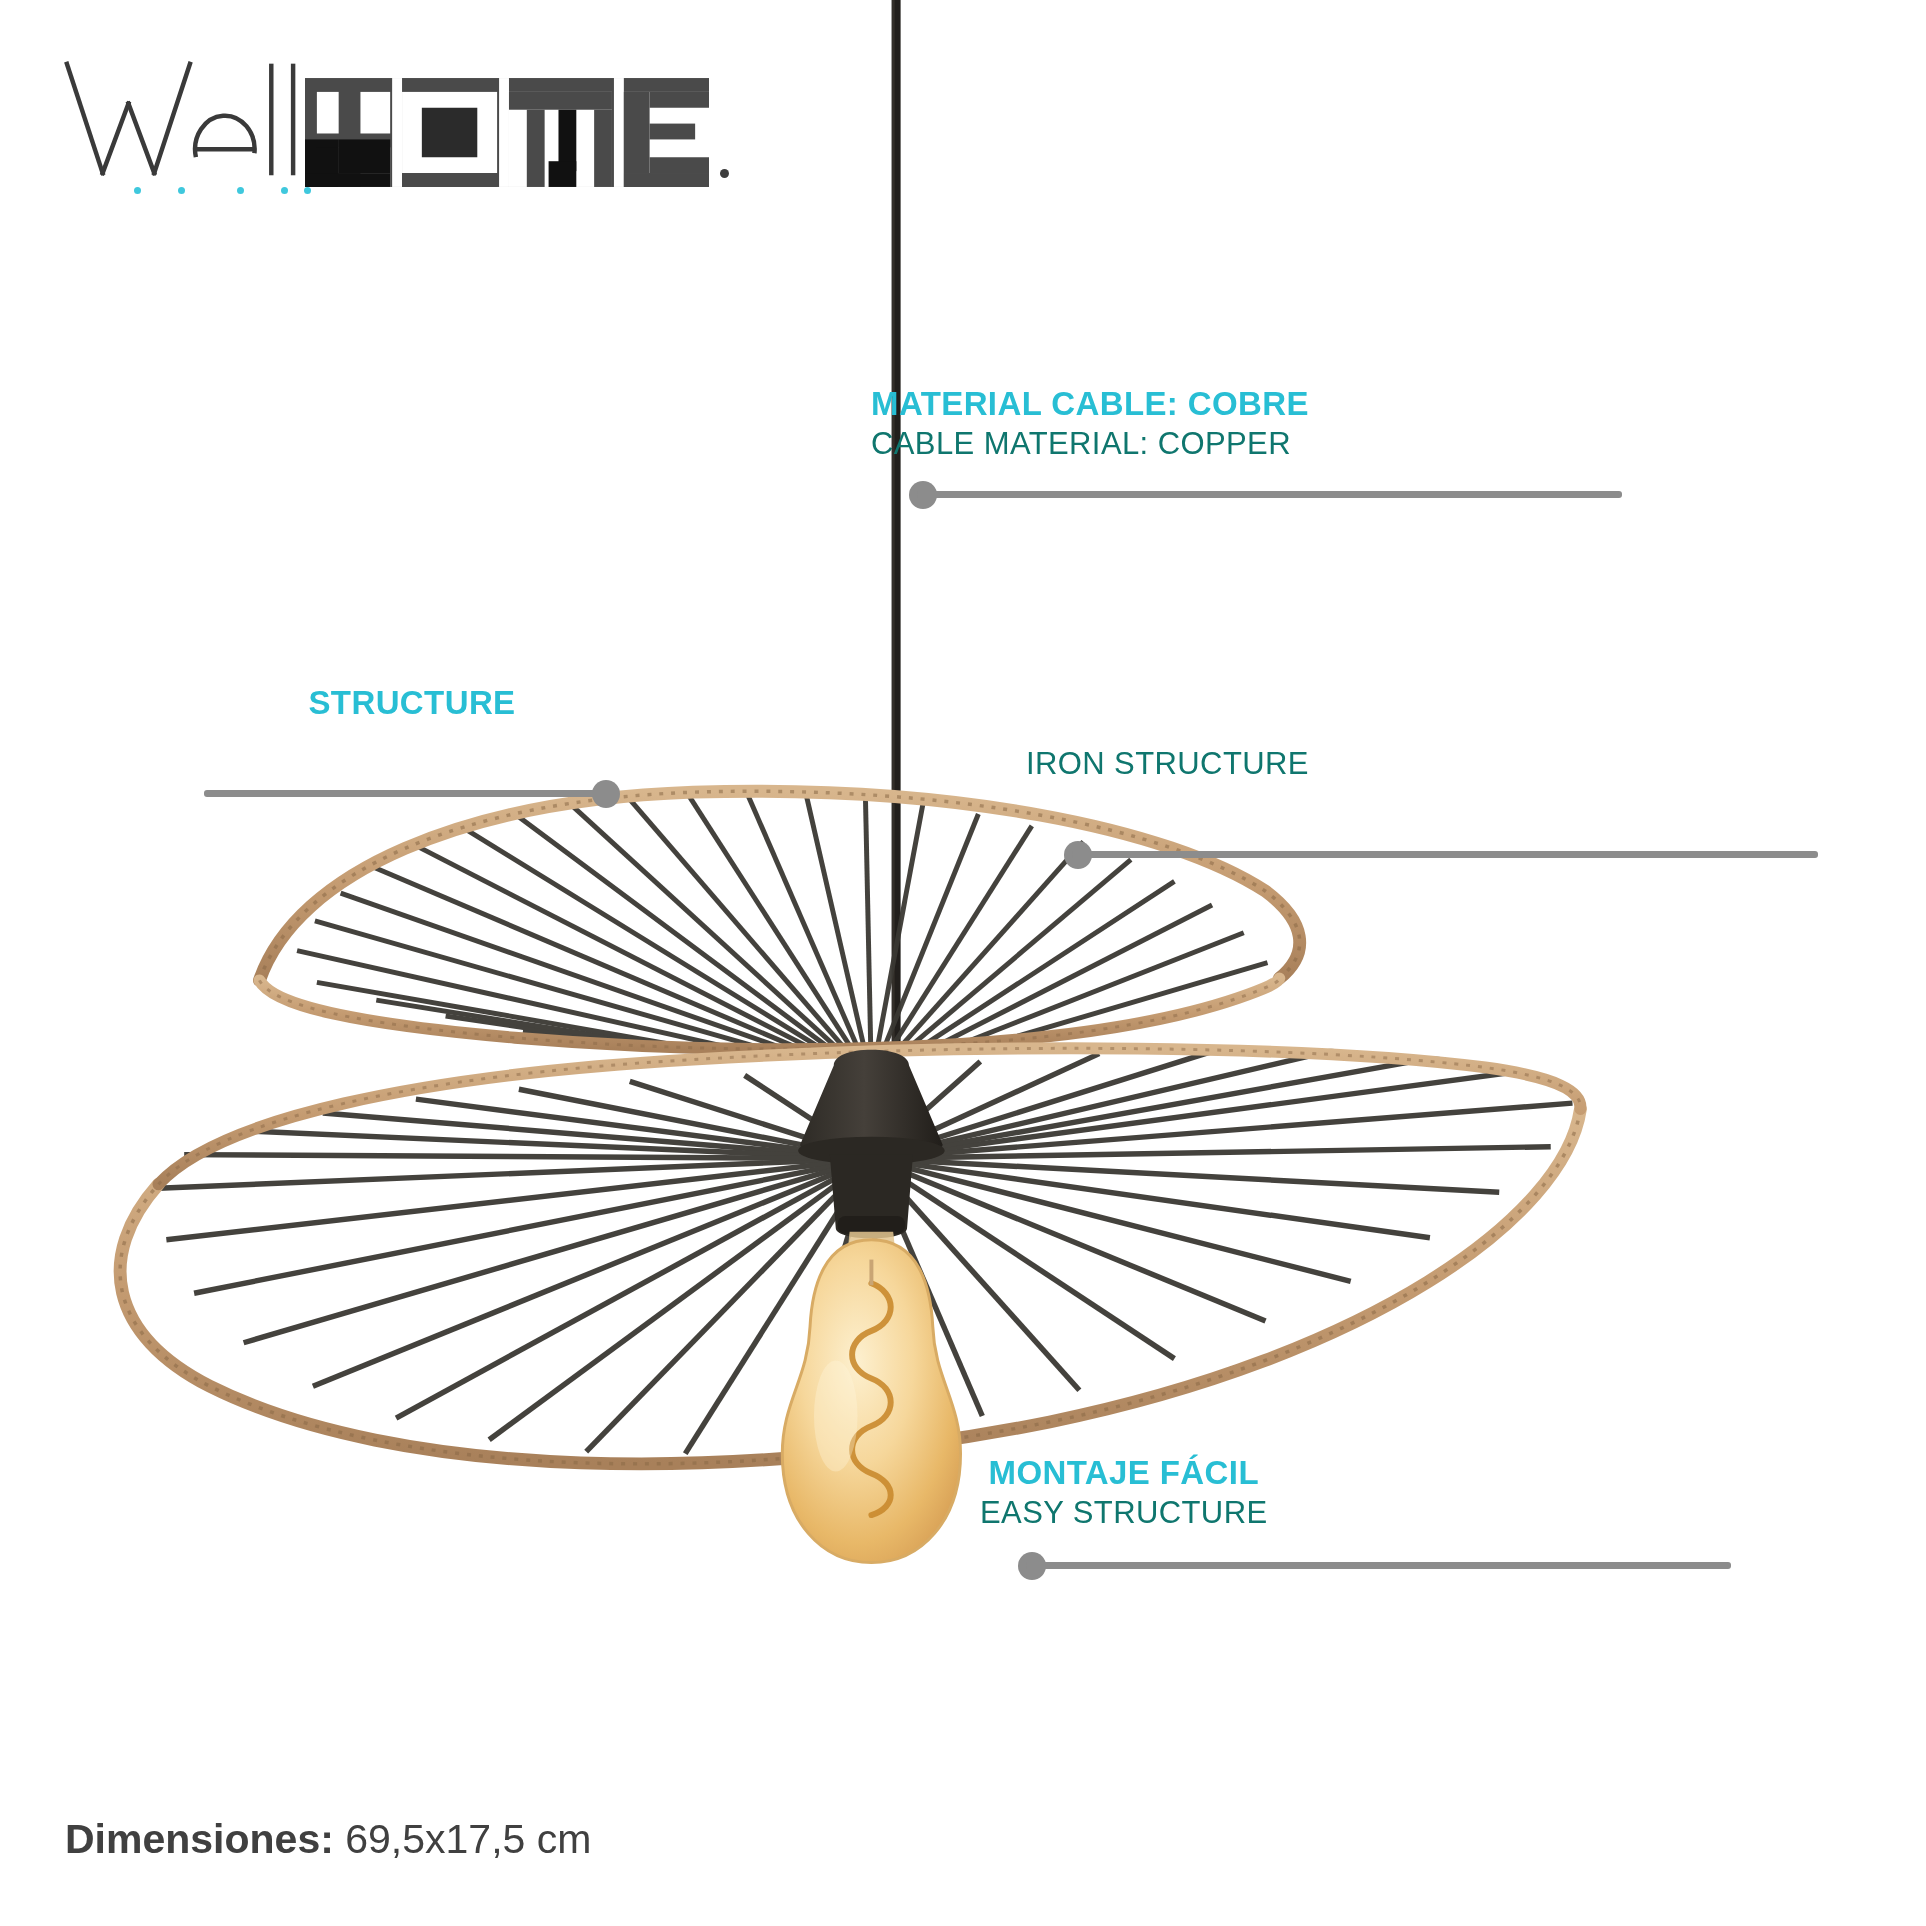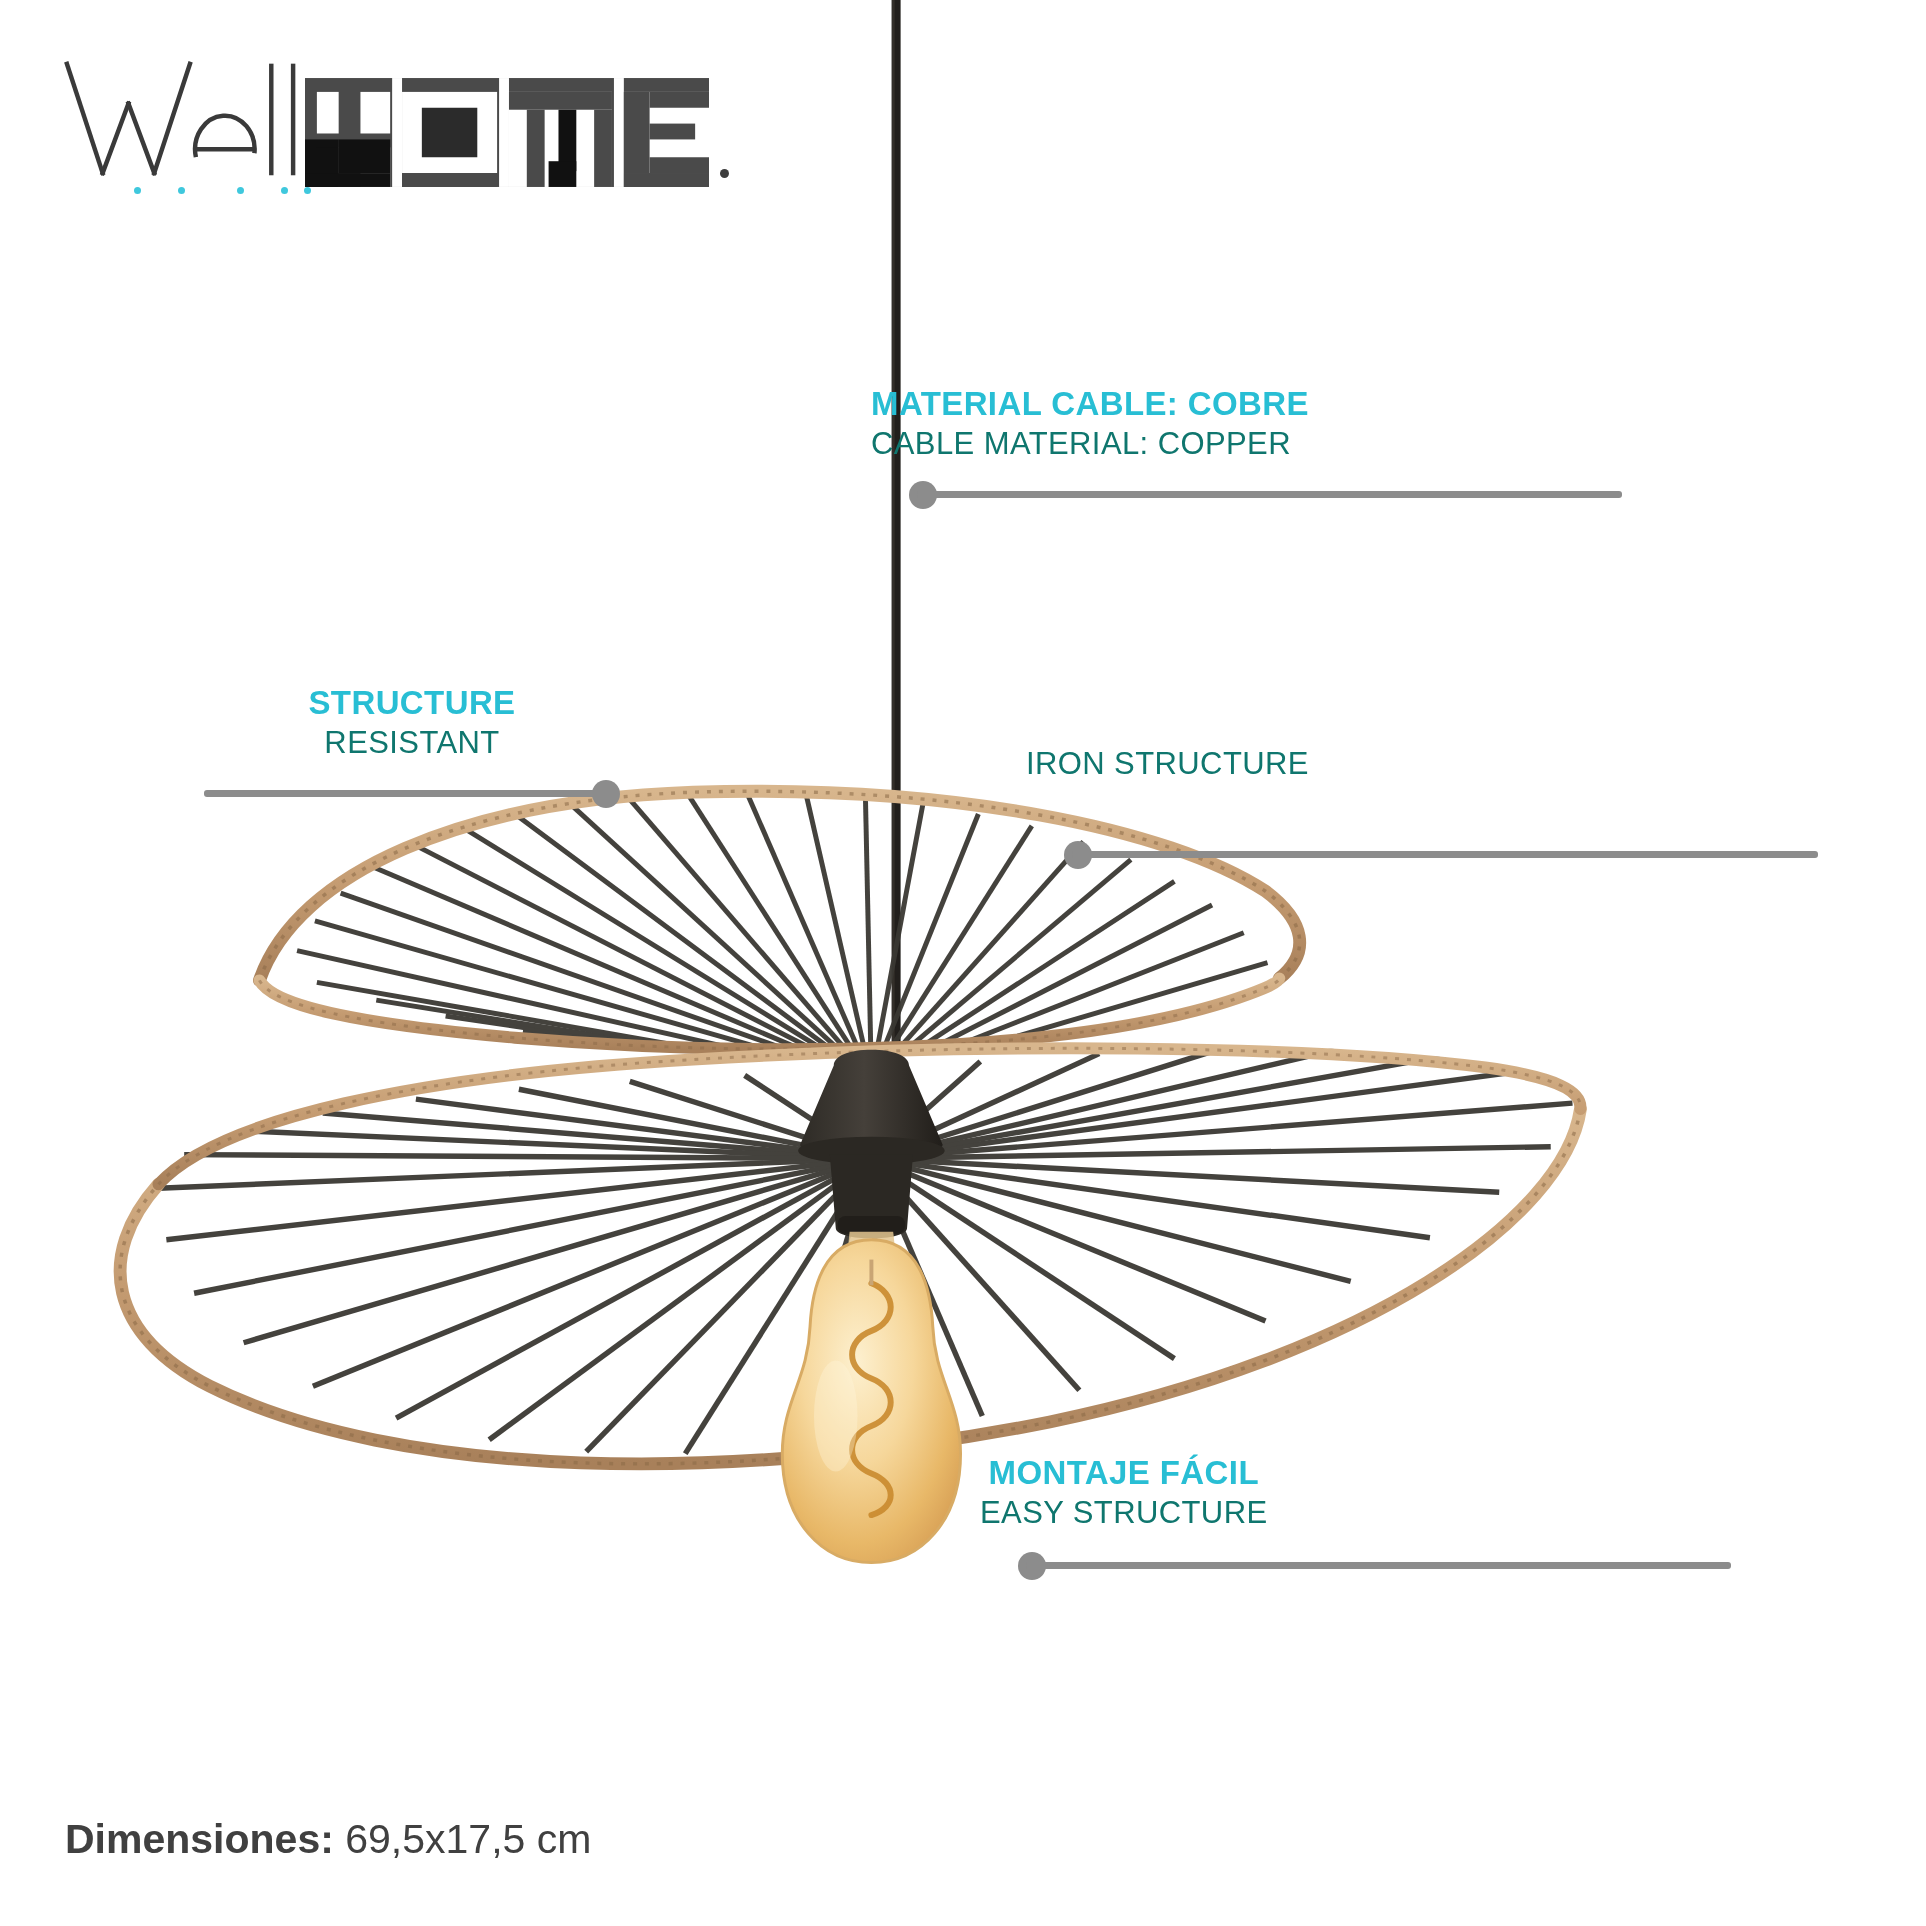--- a/index.html
+++ b/index.html
@@ -329,21 +329,20 @@
 
   <div class="callout" id="co-cable">
     <div class="co-es">MATERIAL CABLE: COBRE</div>
     <div class="co-en">CABLE MATERIAL: COPPER</div>
     <span class="co-dot"></span>
     <span class="co-rule"></span>
   </div>
 
   <div class="callout" id="co-resist">
     <div class="co-es">STRUCTURE</div>
-    <div class="co-en">RESISTANT</div>
     <span class="co-rule"></span>
     <span class="co-dot"></span>
   </div>
 
   <div class="callout" id="co-iron">
     <div class="co-en">IRON STRUCTURE</div>
     <span class="co-dot"></span>
     <span class="co-rule"></span>
   </div>
 

